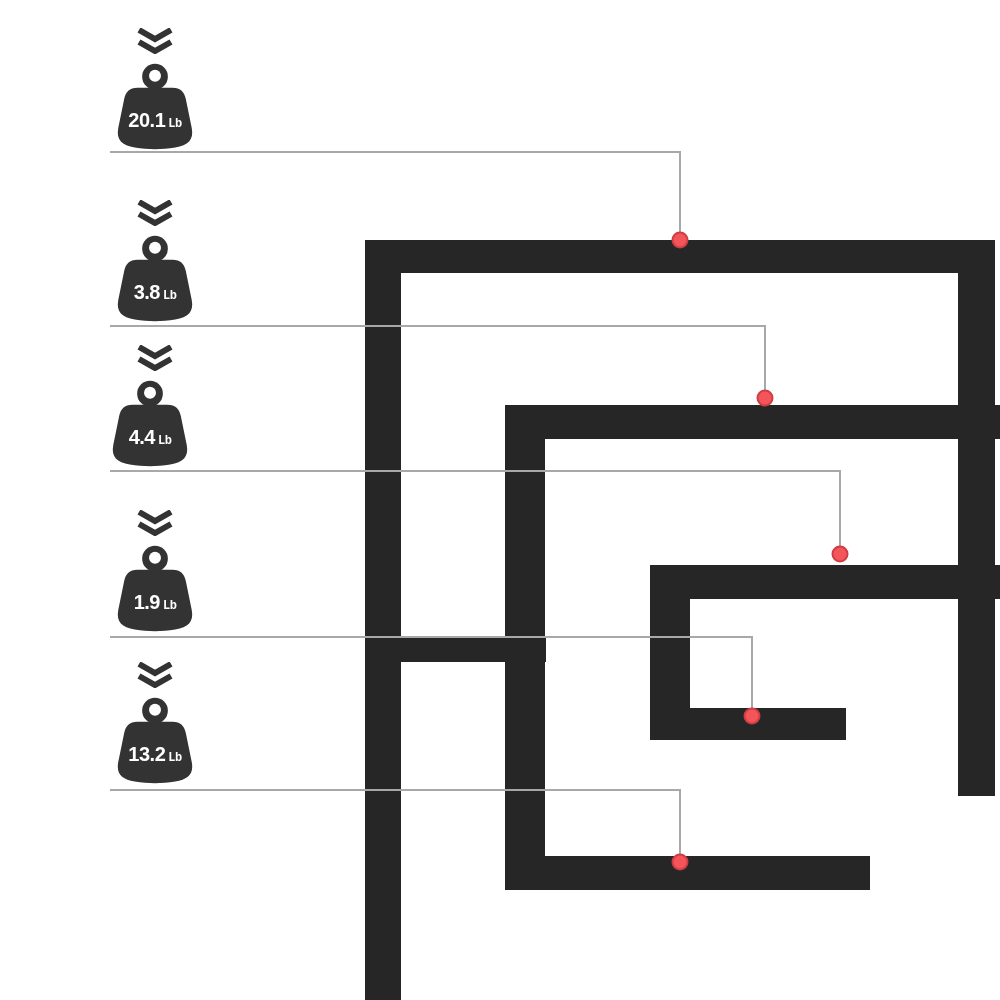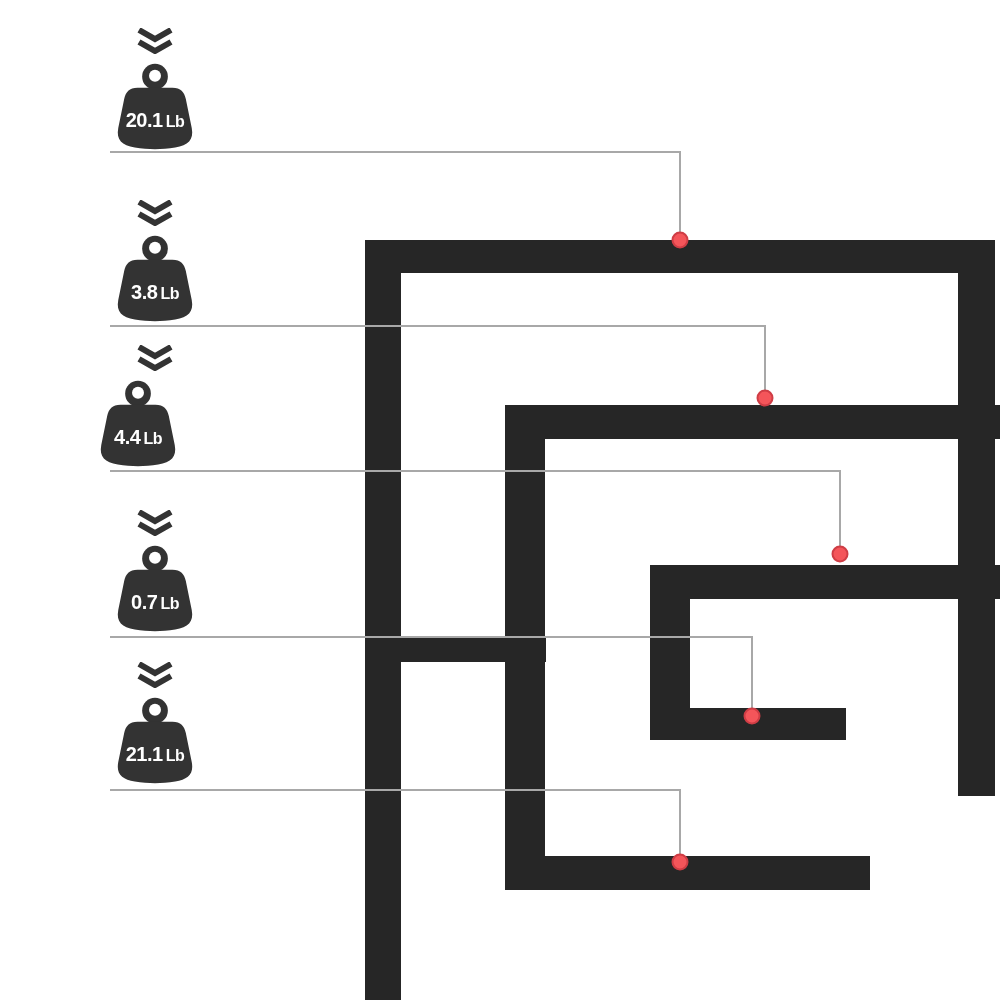--- a/index.html
+++ b/index.html
@@ -22,21 +22,21 @@
   .chev { position: absolute; }
   .chev polyline { fill: none; stroke: var(--weight-icon, #333333); stroke-width: 6; }
   .weight { position: absolute; width: 92px; height: 90px; }
   .wfill { fill: var(--weight-icon, #333333); }
   .wlabel {
     position: absolute; left: 0; top: 45px; width: 100%;
     text-align: center; color: var(--label-text, #ffffff);
     font-weight: bold; font-size: 20px; line-height: 26px; letter-spacing: -0.5px;
     white-space: nowrap;
   }
-  .unit { font-size: 16px; margin-left: 3px; }
+  .unit { font-size: 12px; margin-left: 3px; font-family: Liberation Mono, monospace; }
 
   .hline { position: absolute; height: 2px; background: var(--connector-line, #a8a8a8); }
   .vline { position: absolute; width: 2px; background: var(--connector-line, #a8a8a8); }
   .dot {
     position: absolute; width: 17px; height: 17px; border-radius: 50%;
     background: var(--marker, #f4555a);
     border: 2px solid var(--marker-border, #cf3d45);
     transform: translate(-50%, -50%);
   }
 </style>
@@ -92,21 +92,21 @@
     <div class="hline" style="left:110px; top:325px; width:655px;"></div>
     <div class="vline" style="left:764px; top:325px; height:73px;"></div>
     <div class="dot" style="left:765px; top:398px;"></div>
   </div>
 
   <div class="callout">
     <svg class="chev" width="40" height="26" viewBox="0 0 40 26" style="left:135px; top:345px;">
       <polyline points="4,2 20,11 36,2"></polyline>
       <polyline points="4,14 20,23 36,14"></polyline>
     </svg>
-    <div class="weight" style="left:92px; top:379px;">
+    <div class="weight" style="left:104px; top:379px;">
       <svg width="92" height="90" viewBox="0 0 100 98">
         <circle class="wfill" cx="50" cy="16" r="14"></circle>
         <circle cx="50" cy="15" r="6.5" fill="#ffffff"></circle>
         <path class="wfill" d="M31 28 L69 28 C78 28 82 33 83.5 40 L90 72 C92.5 85 86 91 72 93 C57 95.5 43 95.5 28 93 C14 91 7.5 85 10 72 L16.5 40 C18 33 22 28 31 28 Z"></path>
       </svg>
       <div class="wlabel"><span>4.4</span><span class="unit">Lb</span></div>
     </div>
     <div class="hline" style="left:110px; top:470px; width:730px;"></div>
     <div class="vline" style="left:839px; top:470px; height:84px;"></div>
     <div class="dot" style="left:840px; top:554px;"></div>
@@ -116,38 +116,38 @@
     <svg class="chev" width="40" height="26" viewBox="0 0 40 26" style="left:135px; top:510px;">
       <polyline points="4,2 20,11 36,2"></polyline>
       <polyline points="4,14 20,23 36,14"></polyline>
     </svg>
     <div class="weight" style="left:109px; top:544px;">
       <svg width="92" height="90" viewBox="0 0 100 98">
         <circle class="wfill" cx="50" cy="16" r="14"></circle>
         <circle cx="50" cy="15" r="6.5" fill="#ffffff"></circle>
         <path class="wfill" d="M31 28 L69 28 C78 28 82 33 83.5 40 L90 72 C92.5 85 86 91 72 93 C57 95.5 43 95.5 28 93 C14 91 7.5 85 10 72 L16.5 40 C18 33 22 28 31 28 Z"></path>
       </svg>
-      <div class="wlabel"><span>0.7</span><span class="unit">Lb</span></div>
+      <div class="wlabel"><span>1.9</span><span class="unit">Lb</span></div>
     </div>
     <div class="hline" style="left:110px; top:636px; width:642px;"></div>
     <div class="vline" style="left:751px; top:636px; height:80px;"></div>
     <div class="dot" style="left:752px; top:716px;"></div>
   </div>
 
   <div class="callout">
     <svg class="chev" width="40" height="26" viewBox="0 0 40 26" style="left:135px; top:662px;">
       <polyline points="4,2 20,11 36,2"></polyline>
       <polyline points="4,14 20,23 36,14"></polyline>
     </svg>
     <div class="weight" style="left:109px; top:696px;">
       <svg width="92" height="90" viewBox="0 0 100 98">
         <circle class="wfill" cx="50" cy="16" r="14"></circle>
         <circle cx="50" cy="15" r="6.5" fill="#ffffff"></circle>
         <path class="wfill" d="M31 28 L69 28 C78 28 82 33 83.5 40 L90 72 C92.5 85 86 91 72 93 C57 95.5 43 95.5 28 93 C14 91 7.5 85 10 72 L16.5 40 C18 33 22 28 31 28 Z"></path>
       </svg>
-      <div class="wlabel"><span>21.1</span><span class="unit">Lb</span></div>
+      <div class="wlabel"><span>13.2</span><span class="unit">Lb</span></div>
     </div>
     <div class="hline" style="left:110px; top:789px; width:570px;"></div>
     <div class="vline" style="left:679px; top:789px; height:73px;"></div>
     <div class="dot" style="left:680px; top:862px;"></div>
   </div>
 
 </div>
 
 </body></html>

